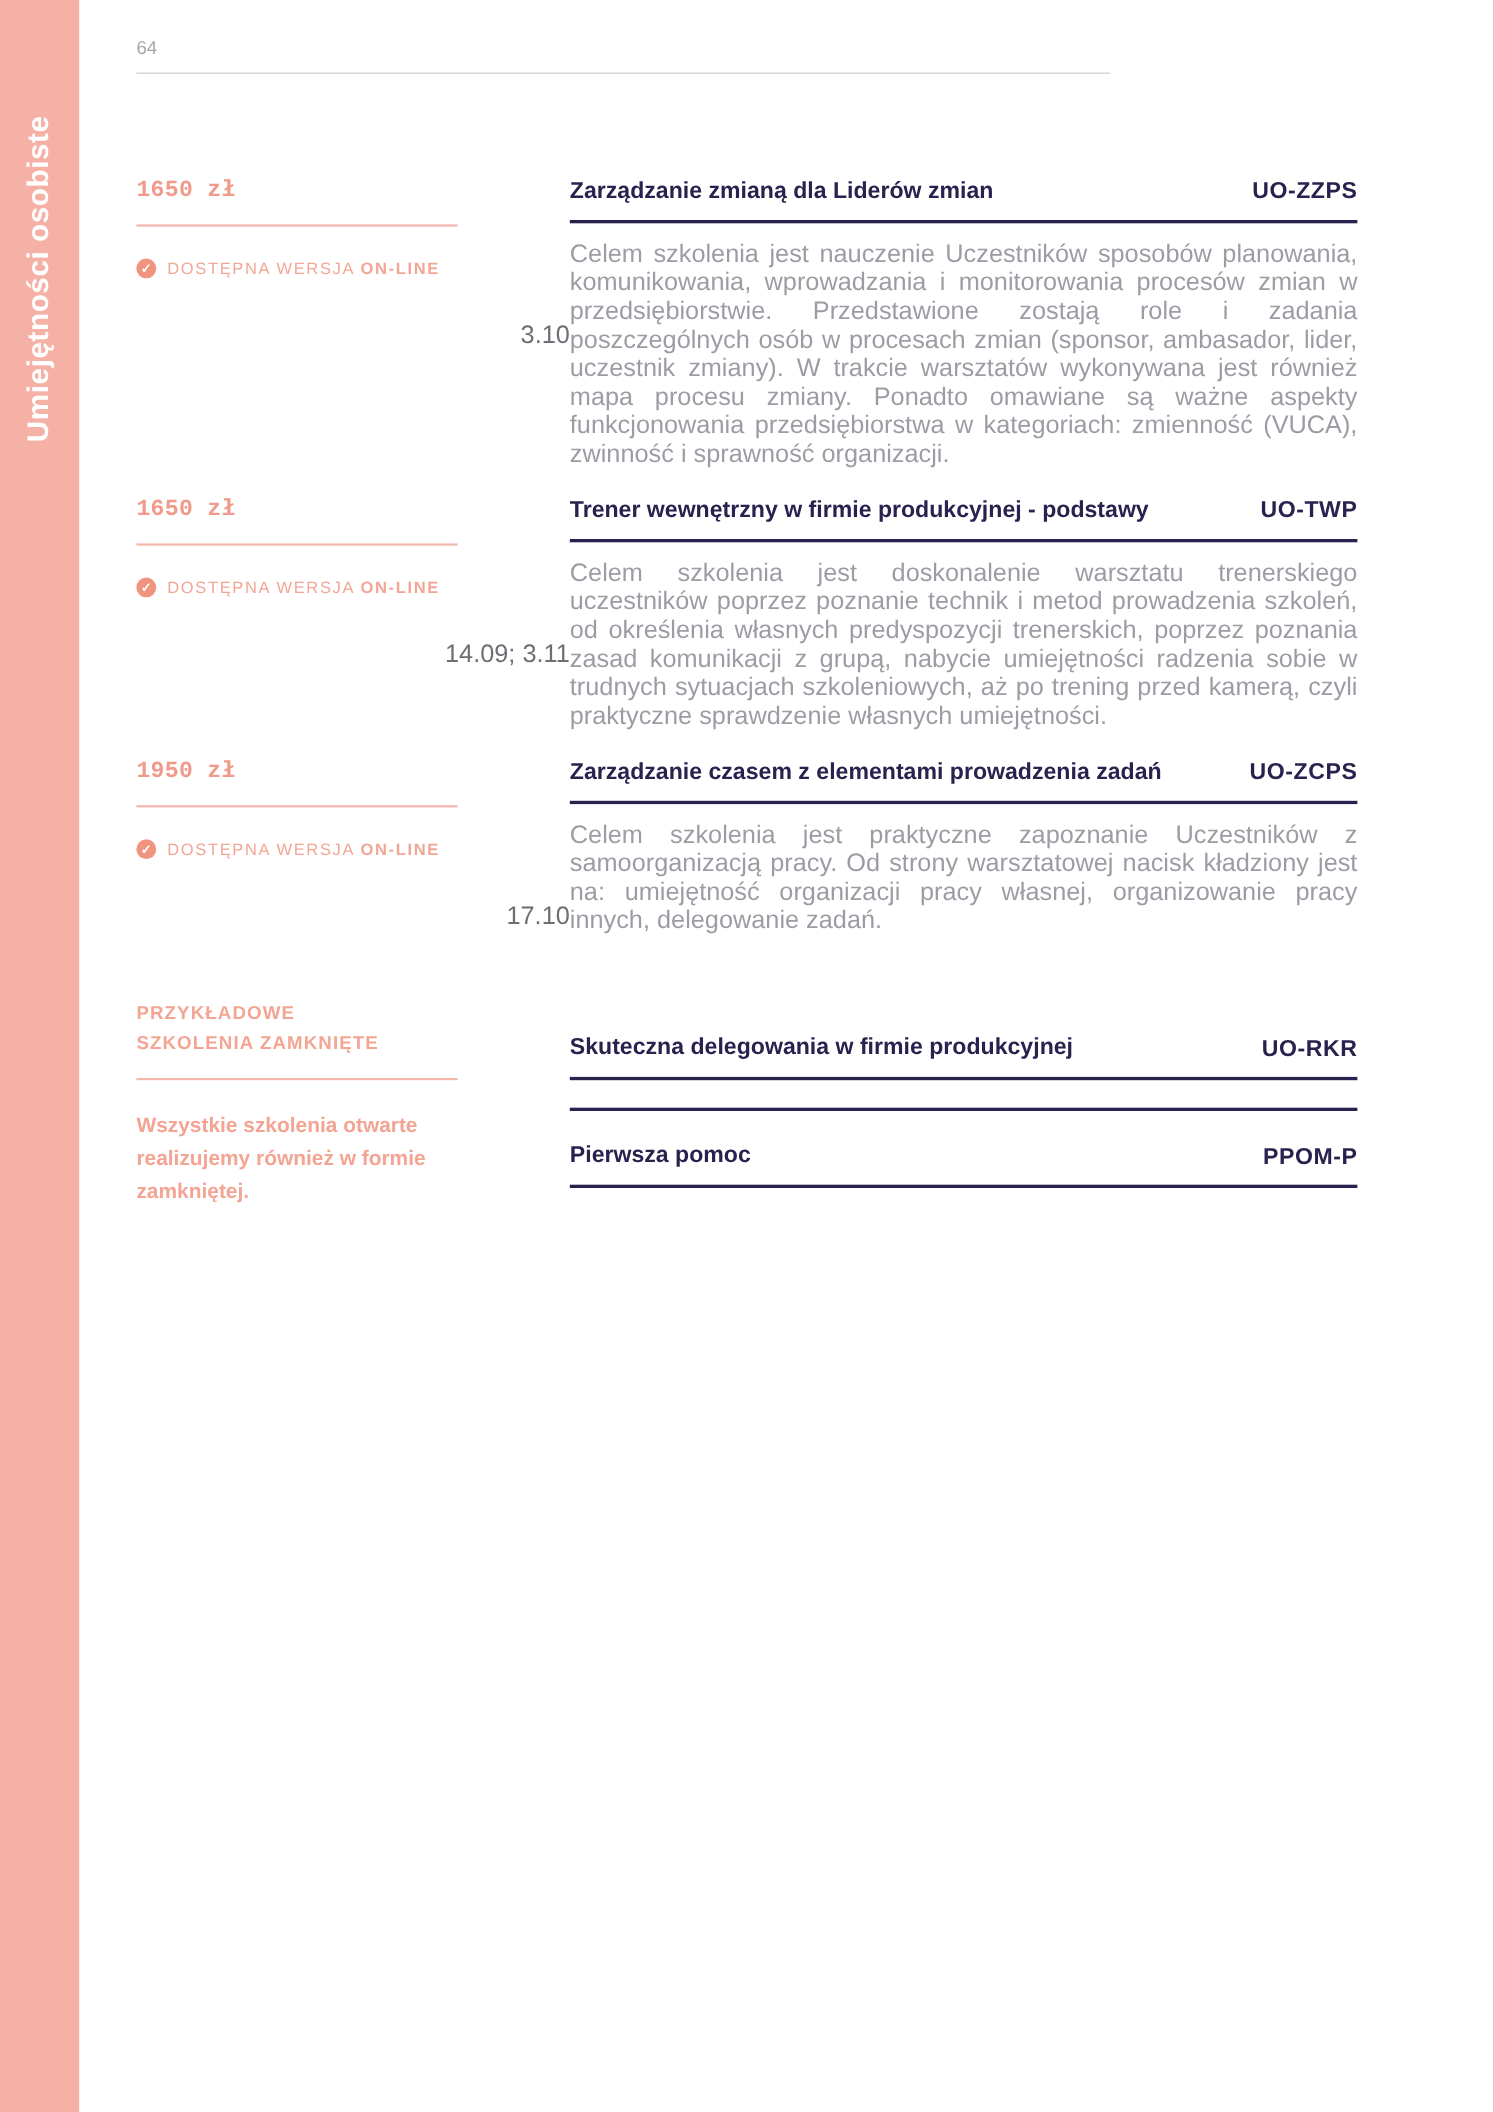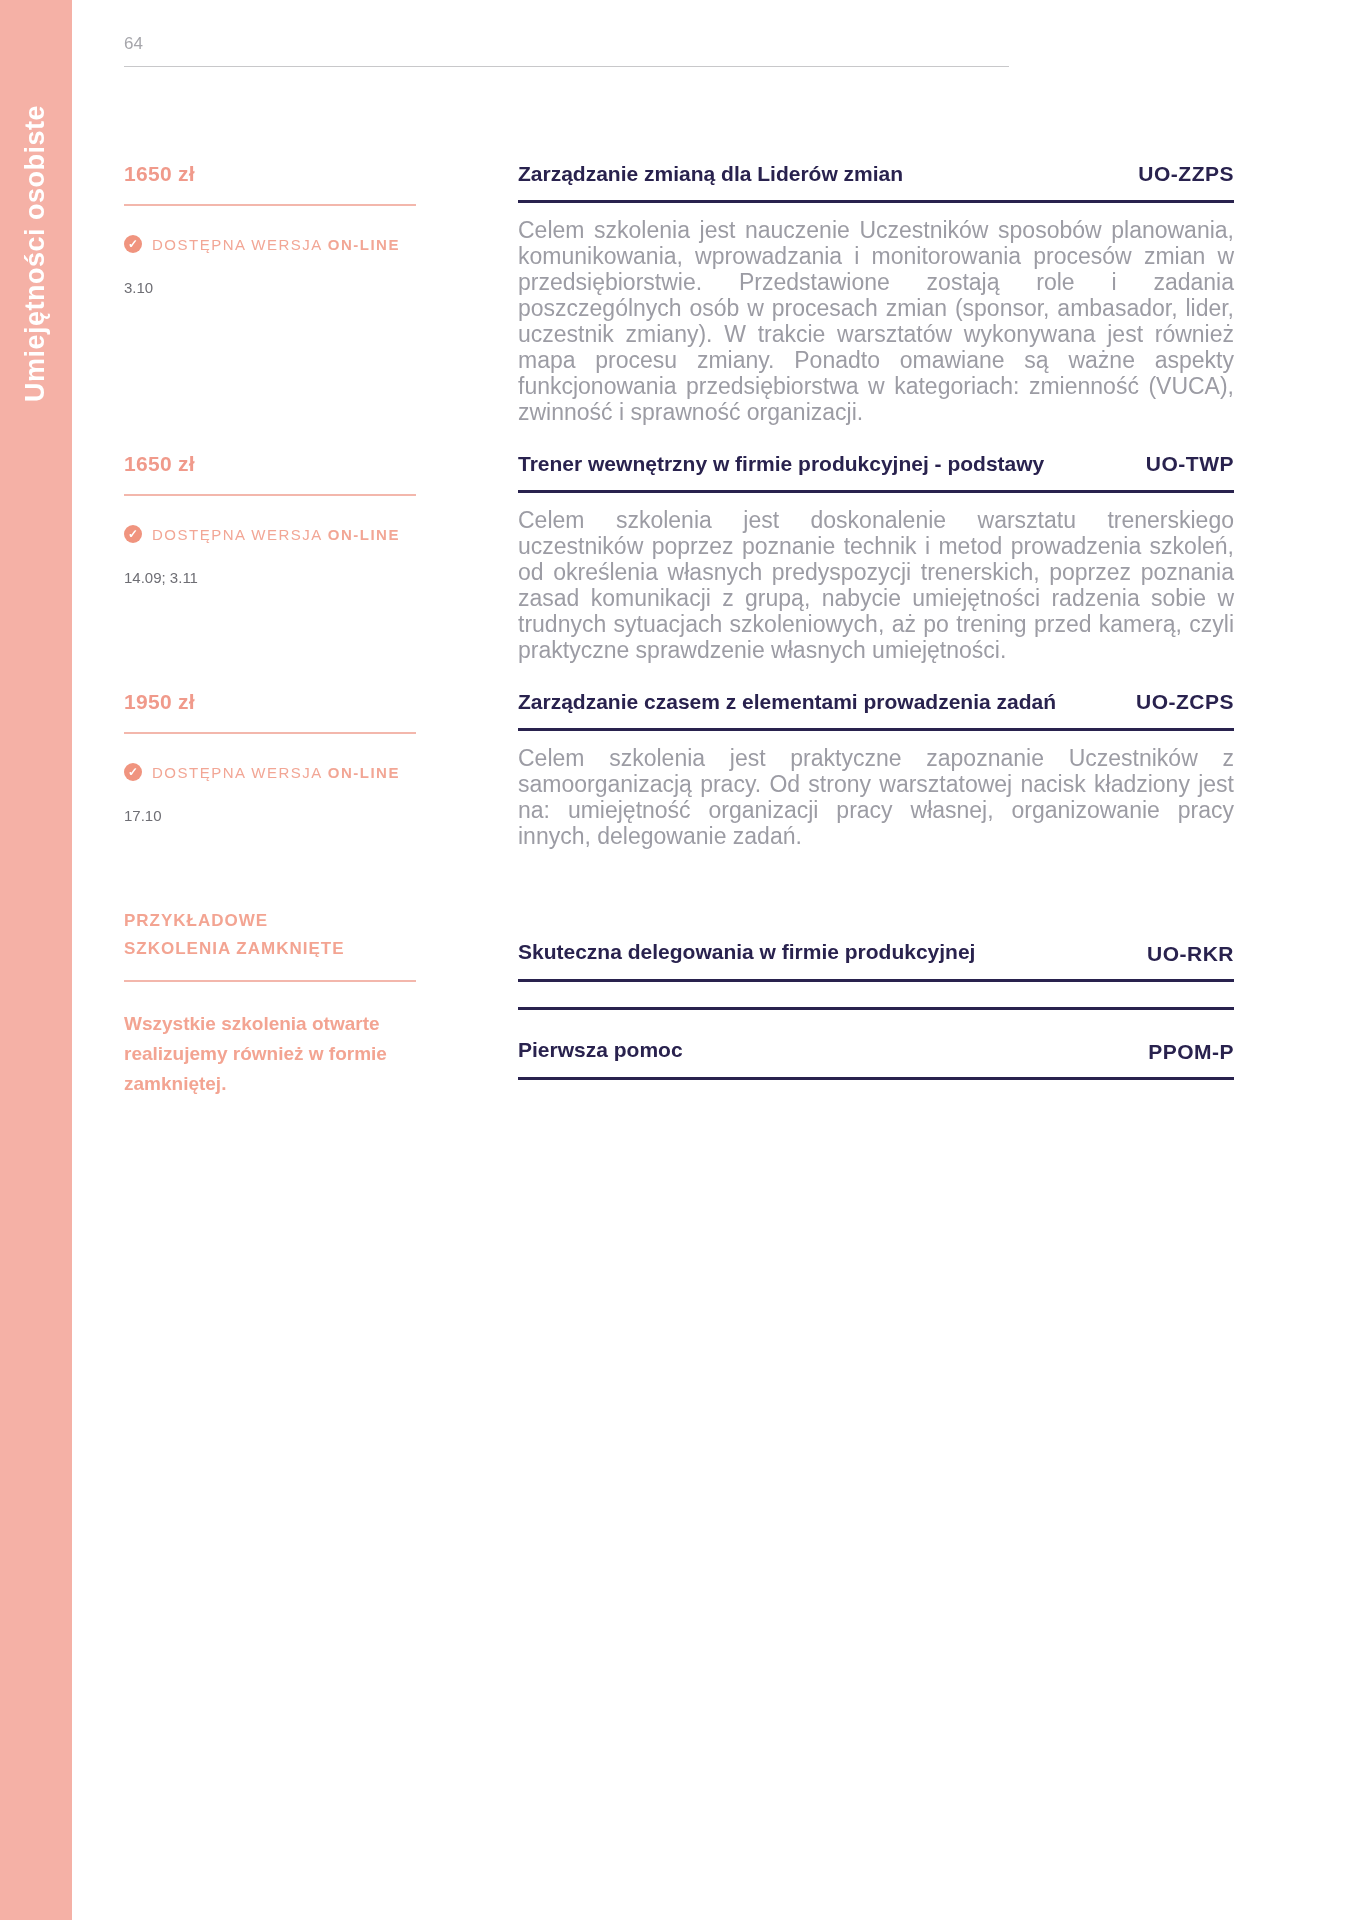--- a/index.html
+++ b/index.html
@@ -18,30 +18,30 @@
   .content { position:absolute; left:124px; top:33px; width:1110px; }
   .page-num { font-size:17px; line-height:21px; color:#a6a6ab; }
   .top-rule { width:885px; height:1px; background:#c8c8ca; margin-top:12px; }
 
   .course-row, .closed-row { display:flex; }
   .course-row { margin-top:26px; }
   .row-first { margin-top:94px; }
   .left-col { width:394px; flex:0 0 394px; }
   .main-col { width:716px; flex:0 0 716px; }
 
-  .price { font-size:21px; font-weight:700; color:#f09a8b; letter-spacing:0.3px; line-height:26px; }
+  .price { font-size:21px; font-weight:700; color:#f09a8b; letter-spacing:0.3px; line-height:26px;font-family:Liberation Mono, monospace; }
   .rule-salmon { width:292px; height:2px; background:#f3b7ac; margin-top:17px; }
   .availability { display:flex; align-items:center; gap:10px; margin-top:29px; }
   .check-icon {
     width:18px; height:18px; border-radius:50%; background:#f0947f; color:#ffffff;
     font-size:12px; line-height:18px; text-align:center; font-weight:700; flex:0 0 18px;
   }
   .avail-text { font-size:15px; color:#f2a695; letter-spacing:1.5px; white-space:nowrap; }
   .avail-text b { font-weight:700; }
-  .dates { margin-top:26px; font-size:15px; color:#6e6e74; }
+  .dates { margin-top:38px; font-size:23px; color:#6e6e74;text-align:right; }
 
   .title-row { display:flex; justify-content:space-between; align-items:flex-end; }
   .course-title { font-size:21px; font-weight:700; color:#29224e; line-height:26px; }
   .course-code { font-size:21px; font-weight:700; color:#29224e; letter-spacing:0.5px; white-space:nowrap; line-height:26px; }
   .rule-navy { width:100%; height:3px; background:#29224e; margin-top:13px; }
   .desc { margin-top:14px; font-size:23px; line-height:26px; color:#9c9ca4; text-align:justify; }
 
   
   .closed-row { margin-top:58px; }
   .closed-heading { font-size:17px; font-weight:700; color:#f3a492; letter-spacing:1px; line-height:28px; white-space:pre-line; }

